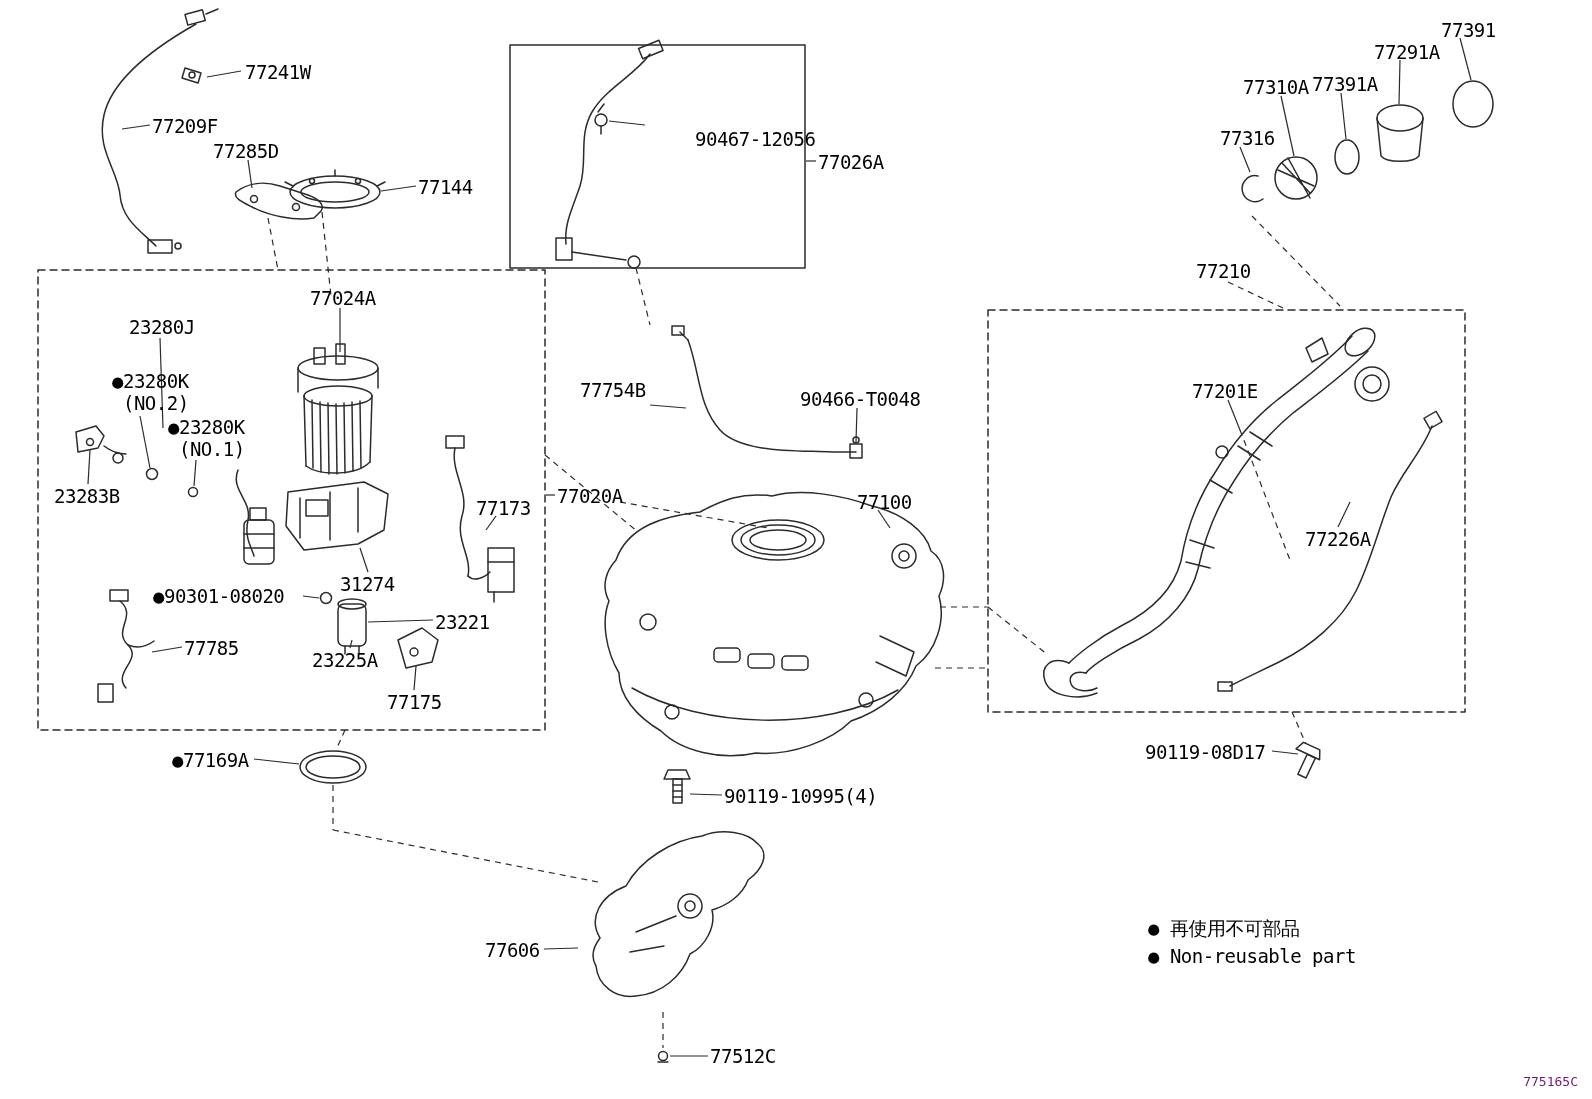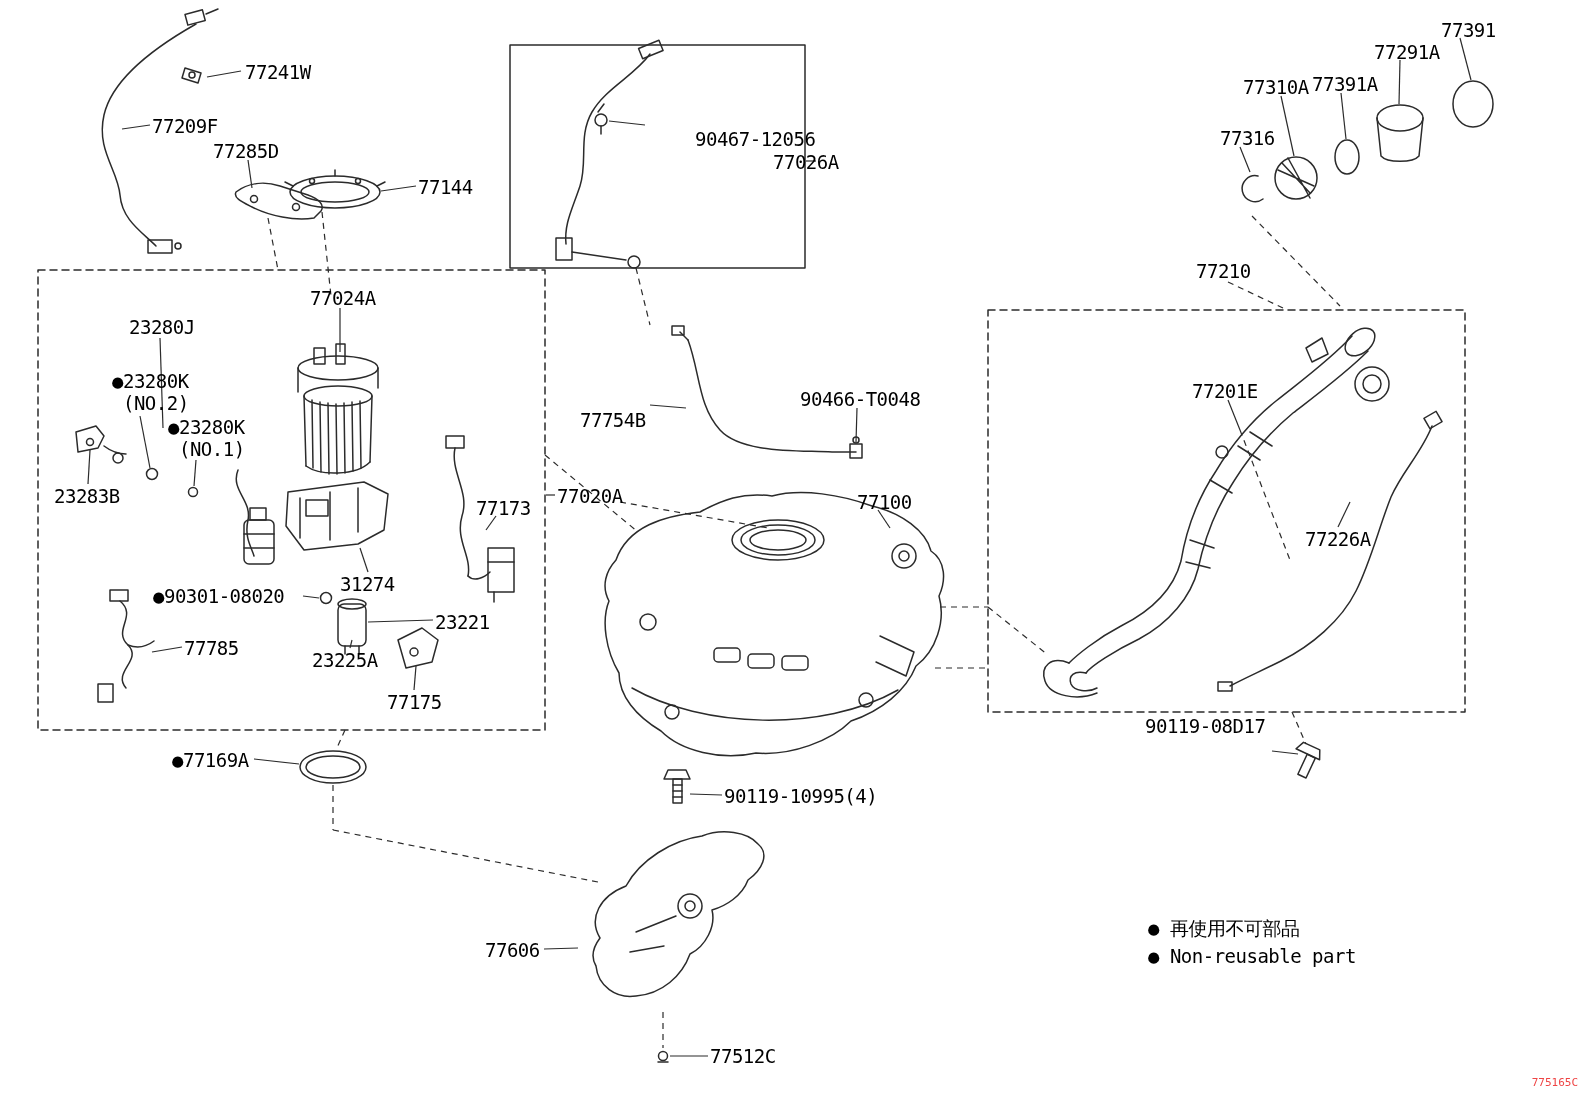--- a/index.html
+++ b/index.html
@@ -2,21 +2,21 @@
 <html><head>
 <meta charset="utf-8">
 <style>
   html,body{margin:0;padding:0;background:#fff;}
   #stage{position:relative;width:1592px;height:1099px;background:#ffffff;overflow:hidden;
          font-family:"DejaVu Sans Mono",monospace;}
   #diagram-svg{position:absolute;left:0;top:0;}
   .part-label{position:absolute;font-size:19px;line-height:1.18;color:#000;
               letter-spacing:-0.5px;}
   .part-label div{white-space:pre;}
-  .footer-code{position:absolute;right:14px;bottom:10px;font-size:11px;color:#ef4444;
+  .footer-code{position:absolute;right:14px;bottom:10px;font-size:13px;color:#701a75;
                letter-spacing:0;}
 </style>
 </head>
 <body>
 
 <div id="stage">
 
   <svg id="diagram-svg" width="1592" height="1099" viewBox="0 0 1592 1099" xmlns="http://www.w3.org/2000/svg">
 
     <g stroke="#2b2b2b" fill="none" stroke-width="1.5" stroke-linecap="round" stroke-linejoin="round">
@@ -280,21 +280,21 @@
       </div>
       <div class="part-label" style="left: 213px; top: 140px;">
         <div>77285D</div>
       </div>
       <div class="part-label" style="left: 418px; top: 176px;">
         <div>77144</div>
       </div>
       <div class="part-label" style="left: 647px; top: 128px; margin-left: 48px;">
         <div>90467-12056</div>
       </div>
-      <div class="part-label" style="left: 773px; top: 151px; text-align: center;">
+      <div class="part-label" style="left: 818px; top: 151px; text-align: center;">
         <div>77026A</div>
       </div>
       <div class="part-label" style="left: 1441px; top: 19px;">
         <div>77391</div>
       </div>
       <div class="part-label" style="left: 1374px; top: 41px;">
         <div>77291A</div>
       </div>
       <div class="part-label" style="left: 1243px; top: 76px;">
         <div>77310A</div>
@@ -315,21 +315,21 @@
         <div>23280J</div>
       </div>
       <div class="part-label" style="left: 112px; top: 370px;">
         <div>●23280K</div>
         <div> (NO.2)</div>
       </div>
       <div class="part-label" style="left: 168px; top: 416px;">
         <div>●23280K</div>
         <div> (NO.1)</div>
       </div>
-      <div class="part-label" style="left: 580px; top: 409px; text-align: right;">
+      <div class="part-label" style="left: 580px; top: 379px; text-align: right;">
         <div>77754B</div>
       </div>
       <div class="part-label" style="left: 800px; top: 388px;">
         <div>90466-T0048</div>
       </div>
       <div class="part-label" style="left: 1192px; top: 380px;">
         <div>77201E</div>
       </div>
       <div class="part-label" style="left: 54px; top: 485px;">
         <div>23283B</div>
@@ -360,21 +360,21 @@
       </div>
       <div class="part-label" style="left: 312px; top: 649px;">
         <div>23225A</div>
       </div>
       <div class="part-label" style="left: 387px; top: 691px;">
         <div>77175</div>
       </div>
       <div class="part-label" style="left: 172px; top: 749px;">
         <div>●77169A</div>
       </div>
-      <div class="part-label" style="left: 1145px; top: 715px; text-align: right;">
+      <div class="part-label" style="left: 1145px; top: 741px; text-align: right;">
         <div>90119-08D17</div>
       </div>
       <div class="part-label" style="left: 724px; top: 785px;">
         <div>90119-10995(4)</div>
       </div>
       <div class="part-label" style="left: 485px; top: 939px;">
         <div>77606</div>
       </div>
       <div class="part-label" style="left: 1148px; top: 917px; text-align: center;">
         <div>● 再使用不可部品</div>

